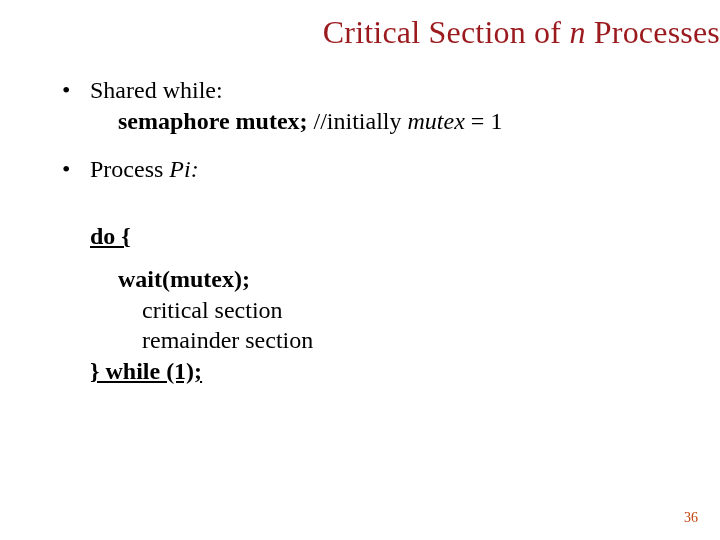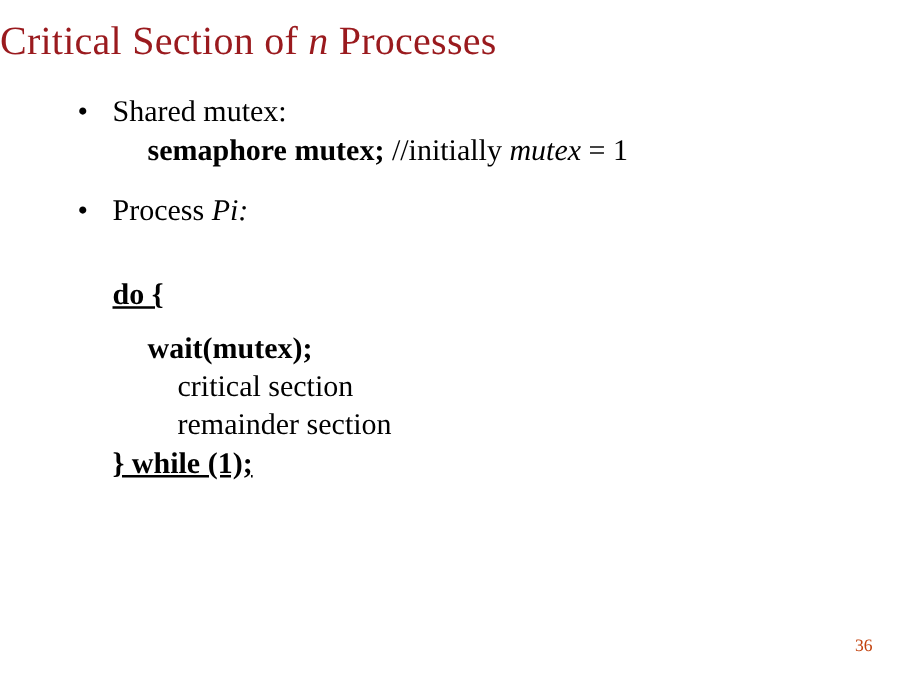--- a/index.html
+++ b/index.html
@@ -13,21 +13,21 @@
     position: relative;
     overflow: hidden;
   }
   .slide {
     width: 720px;
     height: 540px;
     position: relative;
     box-sizing: border-box;
   }
   .title {
-    text-align: left;
+    text-align: right;
     font-size: 32px;
     color: #9a1a1e;
     padding-top: 14px;
     letter-spacing: 0.2px;
   }
   .title .italic {
     font-style: italic;
   }
   .content {
     padding: 24px 40px 0 62px;
@@ -67,21 +67,21 @@
 
   <div class="title">
     <span>Critical Section of </span><span class="italic">n</span><span> Processes</span>
   </div>
 
   <div class="content">
 
     <div class="bullet-row">
       <div class="bullet-marker">•</div>
       <div class="bullet-body">
-        <div>Shared mutex:</div>
+        <div>Shared while:</div>
         <div class="indent1">
           <span class="bold">semaphore mutex;</span><span> //initially </span><span class="italic">mutex</span><span> = 1</span>
         </div>
       </div>
     </div>
 
     <div class="gap"></div>
 
     <div class="bullet-row">
       <div class="bullet-marker">•</div>

